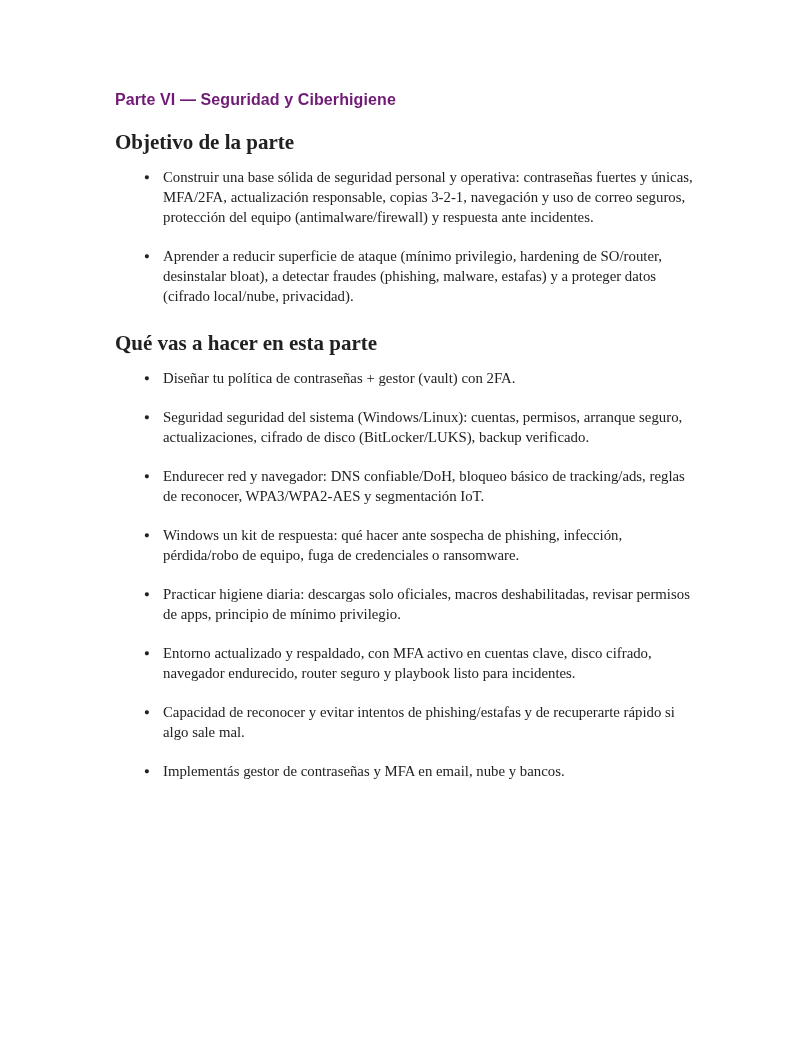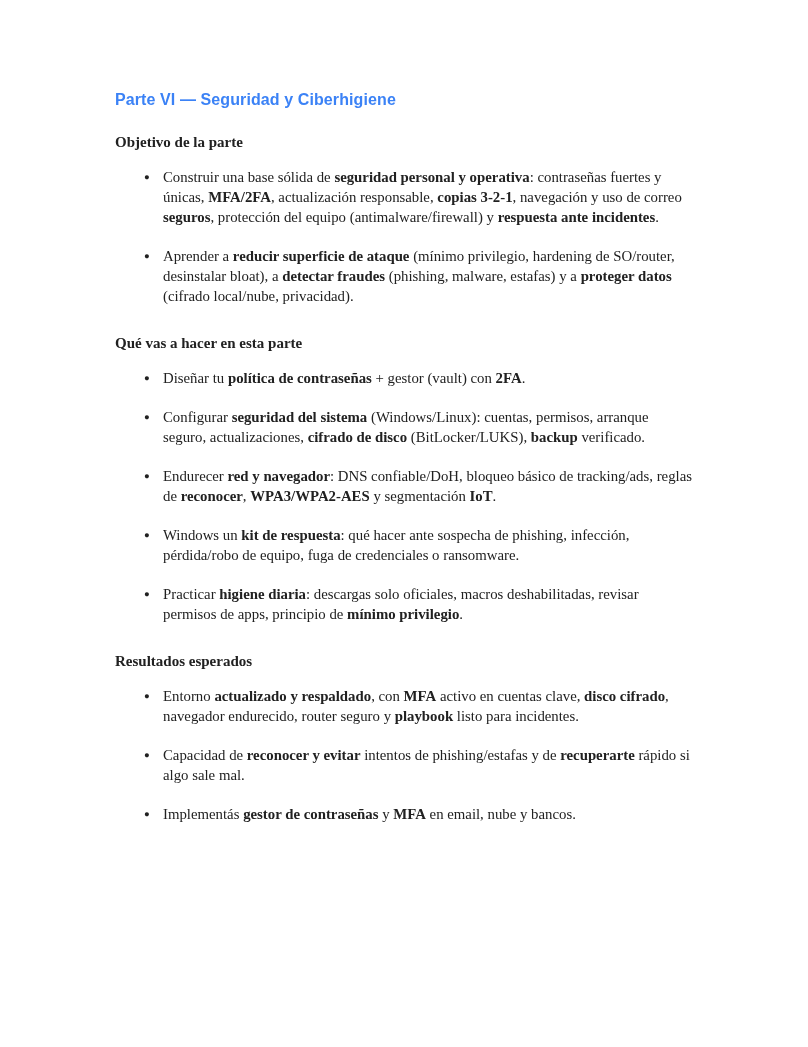--- a/index.html
+++ b/index.html
@@ -26,21 +26,21 @@
     font-weight: 700;
     font-size: 16px;
     line-height: 24px;
     color: #3e6a9e;
     letter-spacing: 0.1px;
   }
   h2.section-heading {
     margin: 27px 0 0 0;
     font-family: "Liberation Serif", "DejaVu Serif", serif;
     font-weight: 700;
-    font-size: 15px;
+    font-size: 21px;
     line-height: 20px;
     color: #212121;
   }
   h1.doc-title + .sections h2.section-heading:first-child {
     margin-top: 20px;
   }
   ul.bullet-list {
     list-style: none;
     margin: 15px 0 0 0;
     padding: 0;
@@ -56,43 +56,42 @@
   }
   li.bullet-item .bullet-glyph {
     position: absolute;
     left: 29px;
     top: 4px;
     font-size: 9.5px;
     line-height: 12px;
     color: #212121;
   }
   li.bullet-item b {
-    font-weight: 700;
+    font-weight: 400;
   }
 </style>
 </head>
 <body style="color: rgb(33, 33, 33); background: rgb(255, 255, 255);">
 
 <main class="page">
-  <h1 class="doc-title" style="color: #3b82f6;">Parte VI — Seguridad y Ciberhigiene</h1>
+  <h1 class="doc-title" style="color: #701a75;">Parte VI — Seguridad y Ciberhigiene</h1>
   <div class="sections" id="sections">
       <h2 class="section-heading">Objetivo de la parte</h2>
       <ul class="bullet-list">
         <li class="bullet-item"><span class="bullet-glyph">●</span><span>Construir una base sólida de </span><b>seguridad personal y operativa</b><span>: contraseñas fuertes y únicas, </span><b>MFA/2FA</b><span>, actualización responsable, </span><b>copias 3-2-1</b><span>, navegación y uso de correo </span><b>seguros</b><span>, protección del equipo (antimalware/firewall) y </span><b>respuesta ante incidentes</b><span>.</span></li>
         <li class="bullet-item"><span class="bullet-glyph">●</span><span>Aprender a </span><b>reducir superficie de ataque</b><span> (mínimo privilegio, hardening de SO/router, desinstalar bloat), a </span><b>detectar fraudes</b><span> (phishing, malware, estafas) y a </span><b>proteger datos</b><span> (cifrado local/nube, privacidad).</span></li>
       </ul>
       <h2 class="section-heading">Qué vas a hacer en esta parte</h2>
       <ul class="bullet-list">
         <li class="bullet-item"><span class="bullet-glyph">●</span><span>Diseñar tu </span><b>política de contraseñas</b><span> + gestor (vault) con </span><b>2FA</b><span>.</span></li>
-        <li class="bullet-item"><span class="bullet-glyph">●</span><span>Configurar </span><b>seguridad del sistema</b><span> (Windows/Linux): cuentas, permisos, arranque seguro, actualizaciones, </span><b>cifrado de disco</b><span> (BitLocker/LUKS), </span><b>backup</b><span> verificado.</span></li>
+        <li class="bullet-item"><span class="bullet-glyph">●</span><span>Seguridad </span><b>seguridad del sistema</b><span> (Windows/Linux): cuentas, permisos, arranque seguro, actualizaciones, </span><b>cifrado de disco</b><span> (BitLocker/LUKS), </span><b>backup</b><span> verificado.</span></li>
         <li class="bullet-item"><span class="bullet-glyph">●</span><span>Endurecer </span><b>red y navegador</b><span>: DNS confiable/DoH, bloqueo básico de tracking/ads, reglas de </span><b>reconocer</b><span>, </span><b>WPA3/WPA2-AES</b><span> y segmentación </span><b>IoT</b><span>.</span></li>
         <li class="bullet-item"><span class="bullet-glyph">●</span><span>Windows un </span><b>kit de respuesta</b><span>: qué hacer ante sospecha de phishing, infección, pérdida/robo de equipo, fuga de credenciales o ransomware.</span></li>
         <li class="bullet-item"><span class="bullet-glyph">●</span><span>Practicar </span><b>higiene diaria</b><span>: descargas solo oficiales, macros deshabilitadas, revisar permisos de apps, principio de </span><b>mínimo privilegio</b><span>.</span></li>
       </ul>
-      <h2 class="section-heading">Resultados esperados</h2>
       <ul class="bullet-list">
         <li class="bullet-item"><span class="bullet-glyph">●</span><span>Entorno </span><b>actualizado y respaldado</b><span>, con </span><b>MFA</b><span> activo en cuentas clave, </span><b>disco cifrado</b><span>, navegador endurecido, router seguro y </span><b>playbook</b><span> listo para incidentes.</span></li>
         <li class="bullet-item"><span class="bullet-glyph">●</span><span>Capacidad de </span><b>reconocer y evitar</b><span> intentos de phishing/estafas y de </span><b>recuperarte</b><span> rápido si algo sale mal.</span></li>
       </ul>
       <ul class="bullet-list">
         <li class="bullet-item"><span class="bullet-glyph">●</span><span>Implementás </span><b>gestor de contraseñas</b><span> y </span><b>MFA</b><span> en email, nube y bancos.</span></li>
       </ul>
     </div>
 </main>
 

